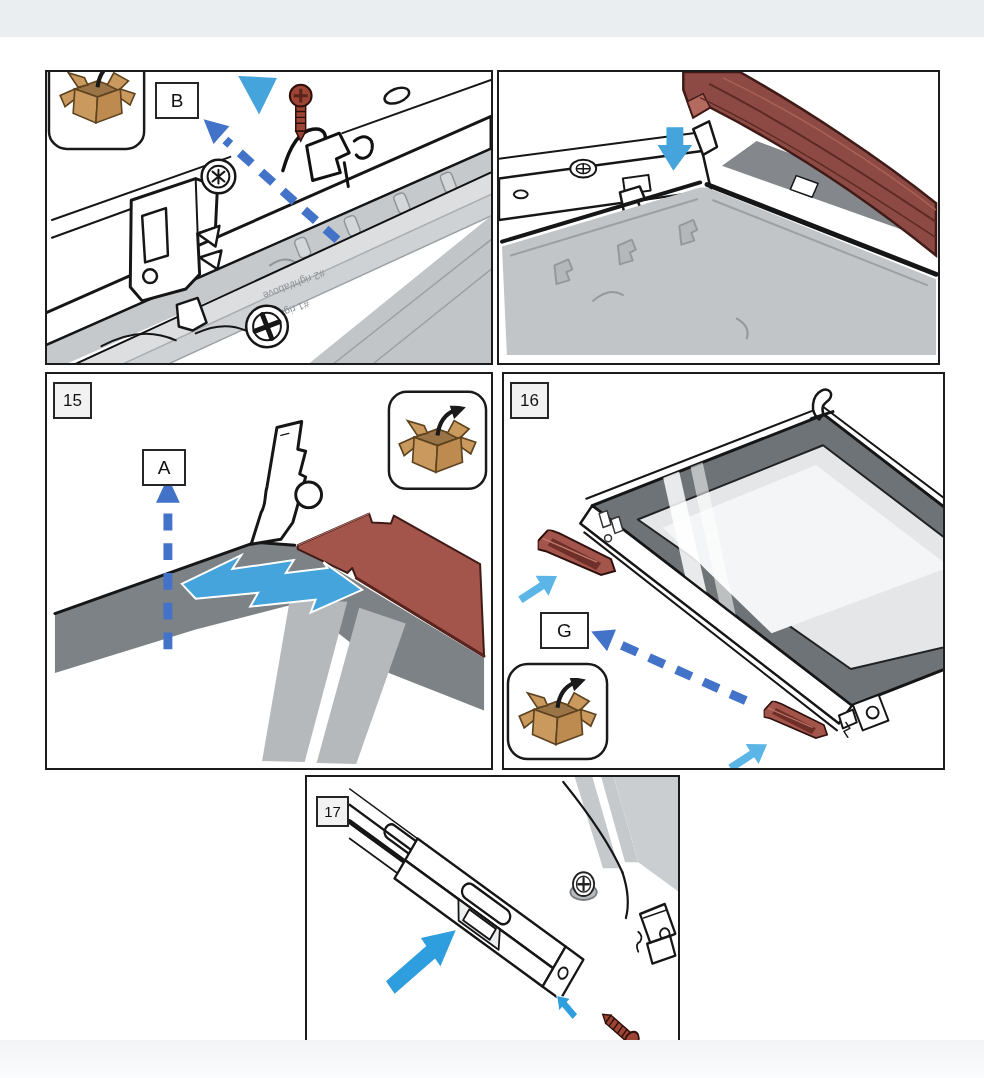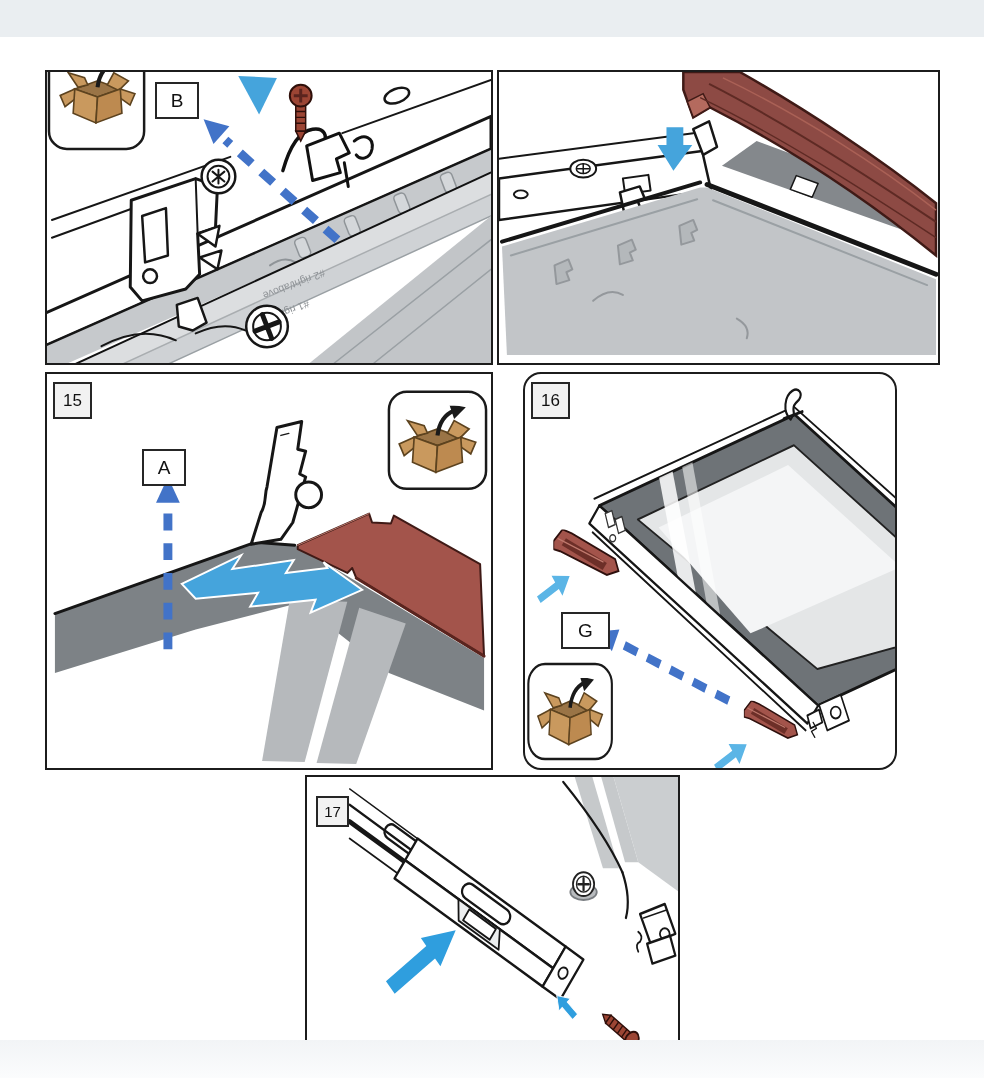--- a/index.html
+++ b/index.html
@@ -216,21 +216,21 @@
       </g>
     </svg>
     <div class="num-box" style="left:6px;top:8px;width:35px;height:33px;">
       <span>15</span>
     </div>
     <div class="letter-box" style="left:95px;top:75px;width:40px;height:33px;">
       <span>A</span>
     </div>
   </section>
 
-  <section class="panel" id="panel-16" style="left:523px;top:372px;width:374px;height:398px;border-radius:18px;">
+  <section class="panel" id="panel-16" style="left:502px;top:372px;width:443px;height:398px;">
     <svg viewBox="0 0 443 398" preserveAspectRatio="none">
       <defs>
         <clipPath id="doorclip16">
             <polygon points="89,133 323,41 585,243 351,335"></polygon>
           </clipPath>
       </defs>
       <g stroke-linecap="round" stroke-linejoin="round">
         <path d="M83,126 L322,33 L592,237" fill="none" stroke="#161616" stroke-width="2"></path>
         <polygon points="89,133 323,41 585,243 351,335" fill="#6e7377" stroke="#161616" stroke-width="3"></polygon>
         <polygon points="135,147 322,72 556,250 350,298" fill="#e4e6e7" stroke="#222" stroke-width="2"></polygon>

